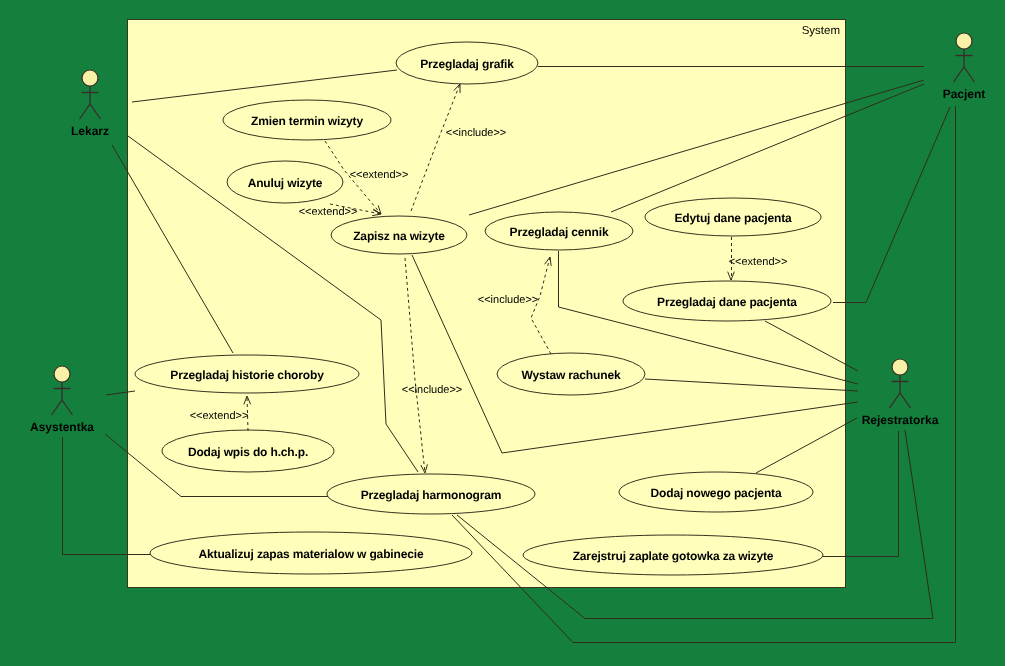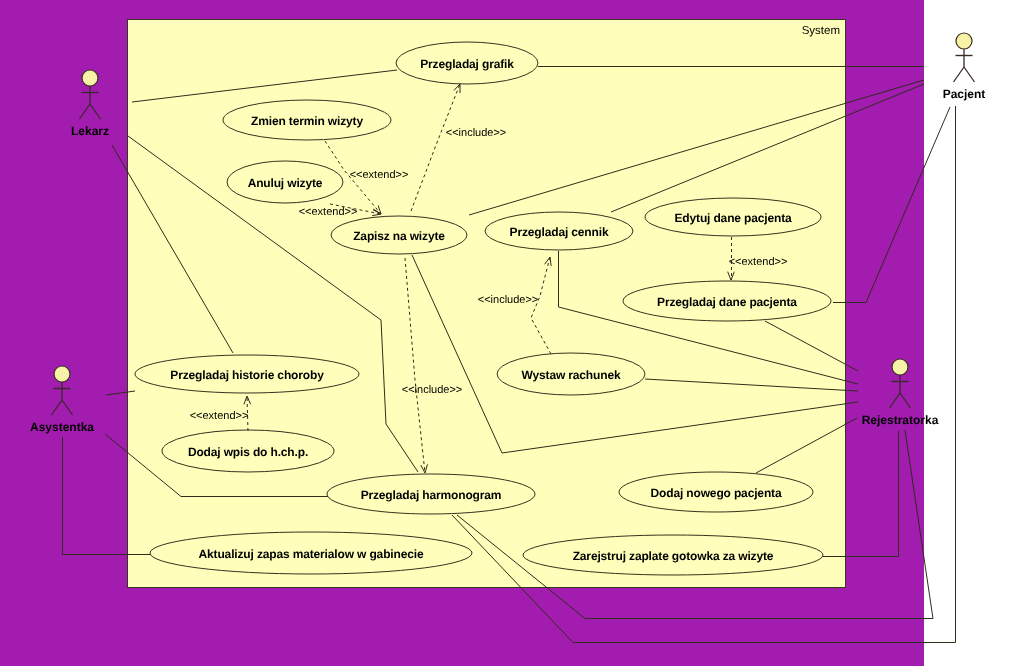--- a/index.html
+++ b/index.html
@@ -1,18 +1,18 @@
 <!DOCTYPE html>
 <html><head>
 <meta charset="utf-8">
 <title>Use Case Diagram</title>
 <style>
   html,body{margin:0;padding:0;background:#ffffff;-webkit-font-smoothing:antialiased;-moz-osx-font-smoothing:grayscale;text-rendering:geometricPrecision;}
   body{width:1024px;height:666px;overflow:hidden;font-family:"Liberation Sans",sans-serif;}
-  #stage{position:relative;width:924px;height:666px;background:#a21caf;}
+  #stage{position:relative;width:1005px;height:666px;background:#15803d;}
   svg{display:block;shape-rendering:geometricPrecision;}
   text{-webkit-font-smoothing:antialiased;paint-order:stroke fill;}
   .uc-label{font-family:"Liberation Sans",sans-serif;font-size:12px;font-weight:bold;fill:#000;letter-spacing:-0.15px;}
   .actor-label{font-family:"Liberation Sans",sans-serif;font-size:12px;font-weight:bold;fill:#000;}
   .stereo{font-family:"Liberation Sans",sans-serif;font-size:11px;fill:#000;}
   .sys-label{font-family:"Liberation Sans",sans-serif;font-size:11.5px;fill:#000;}
 </style>
 </head>
 <body>
 

